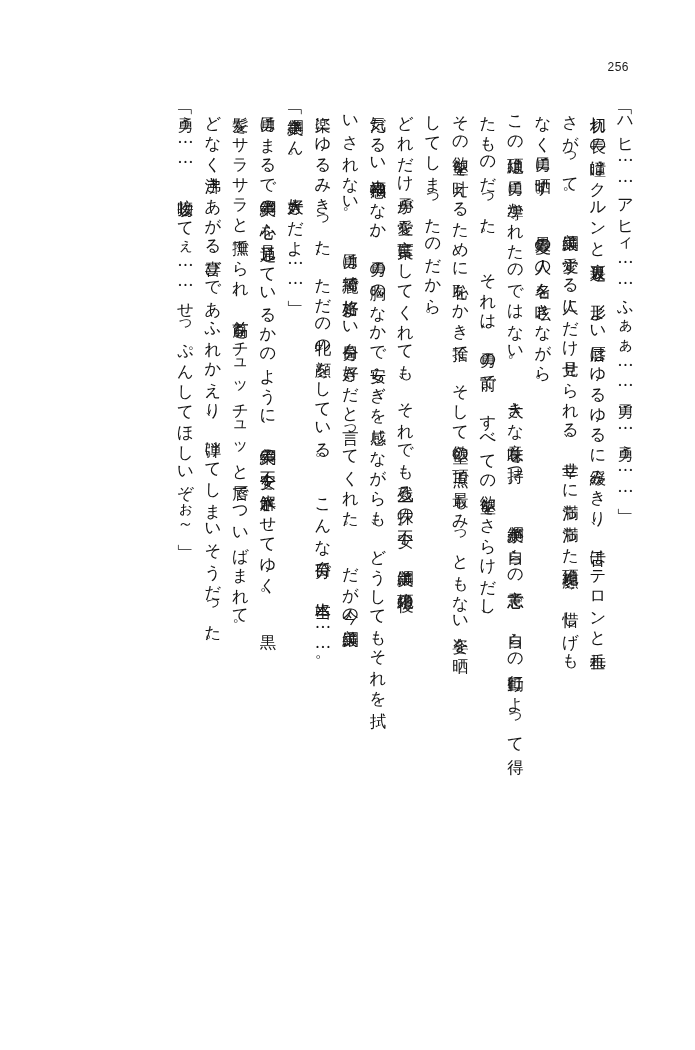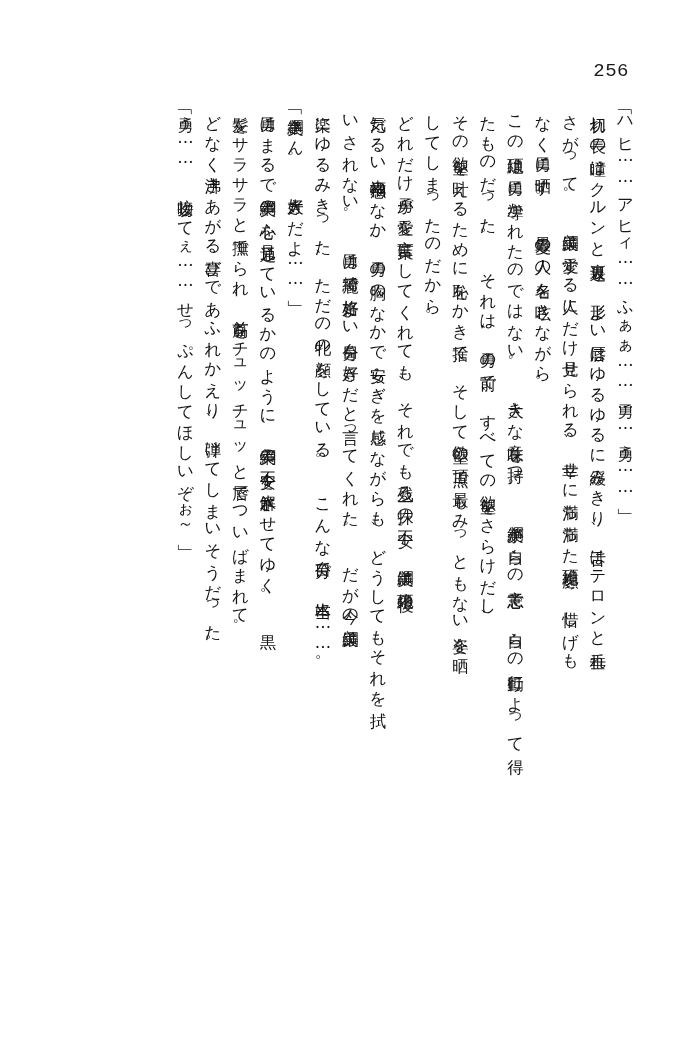--- a/index.html
+++ b/index.html
@@ -20,24 +20,24 @@
     position: relative;
     width: 695px;
     height: 1050px;
     box-sizing: border-box;
   }
 
   .page-number {
     position: absolute;
     top: 60px;
     right: 66px;
-    font-size: 19px;
+    font-size: 12px;
     letter-spacing: 0.5px;
     color: #1a1a1a;
-    font-family: Liberation Mono, monospace;
+    font-family: Liberation Sans, sans-serif;
   }
 
   .text-body {
     position: absolute;
     top: 104px;
     right: 62px;
     left: 70px;
     bottom: 86px;
     display: flex;
     flex-direction: row-reverse;

